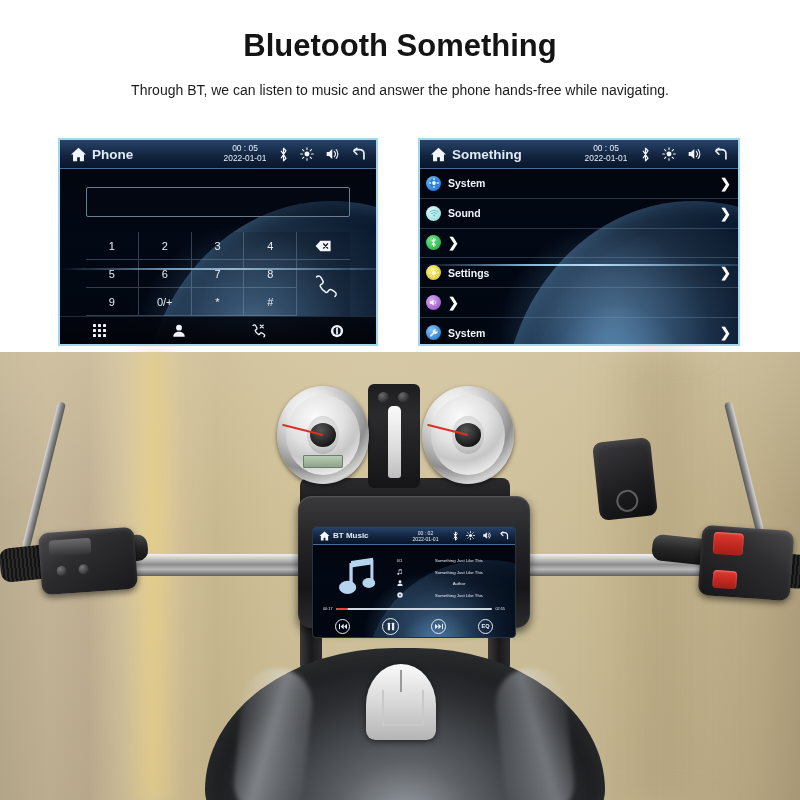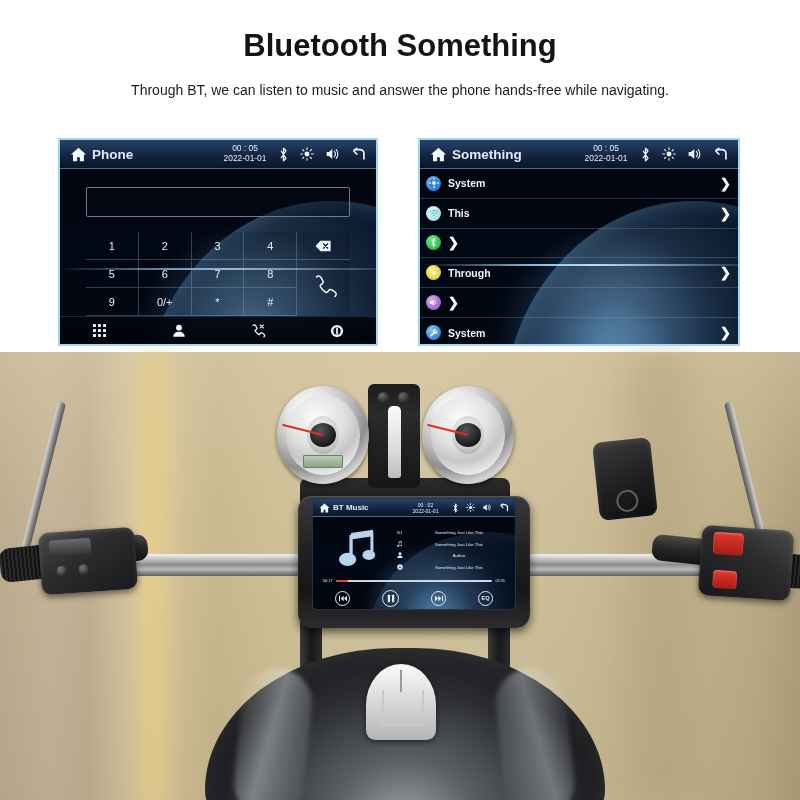--- a/index.html
+++ b/index.html
@@ -570,21 +570,21 @@
     <div class="setrow" style="height:29.8px;">
       <span class="sicon" style="background:radial-gradient(circle at 35% 30%,#ddfbfb,#8fd6da);">
         <svg width="10" height="8" viewBox="0 0 12 9">
             <g fill="none" stroke="#5fb7bd" stroke-width="1.1" stroke-linecap="round">
               <path d="M1 3.2a7.4 7.4 0 0 1 10 0"></path>
               <path d="M2.8 5.2a4.8 4.8 0 0 1 6.4 0"></path>
             </g>
             <circle cx="6" cy="7.4" r="1" fill="#5fb7bd"></circle>
           </svg>
       </span>
-      <span class="slabel" style="font-size:10.5px;">This</span>
+      <span class="slabel" style="font-size:10.5px;">Sound</span>
       <span class="chev" style="font-size:13px;">❯</span>
     </div>
 
     <div class="setrow" style="height:29.8px;">
       <span class="sicon" style="background:radial-gradient(circle at 35% 30%,#6ee58a,#17a437);">
         <svg width="7" height="11" viewBox="0 0 8 12">
             <path d="M2 3 6 9 4 11V1l2 2-4 6" stroke="#ffffff" stroke-width="1.1" fill="none" stroke-linejoin="round"></path>
           </svg>
       </span>
       <span class="chev" style="font-size:13px;">❯</span>
@@ -592,21 +592,21 @@
 
     <div class="setrow" style="height:29.8px;">
       <span class="sicon" style="background:radial-gradient(circle at 35% 30%,#fdf07a,#d7bd21);">
         <svg width="10" height="10" viewBox="0 0 12 12">
             <circle cx="6" cy="6" r="2.3" fill="#fffce0"></circle>
             <g stroke="#fffce0" stroke-width="1" stroke-linecap="round">
               <path d="M6 .6v1.6M6 9.8v1.6M.6 6h1.6M9.8 6h1.6M2.2 2.2l1.1 1.1M8.7 8.7l1.1 1.1M9.8 2.2 8.7 3.3M3.3 8.7 2.2 9.8"></path>
             </g>
           </svg>
       </span>
-      <span class="slabel" style="font-size:10.5px;">Through</span>
+      <span class="slabel" style="font-size:10.5px;">Settings</span>
       <span class="chev" style="font-size:13px;">❯</span>
     </div>
 
     <div class="setrow" style="height:29.8px;">
       <span class="sicon" style="background:radial-gradient(circle at 35% 30%,#d6a6ee,#8e4cc0);">
         <svg width="10" height="9" viewBox="0 0 12 10">
             <path d="M1 3.6h2l2.6-2.3v7.4L3 6.4H1z" fill="#fff"></path>
             <path d="M7.4 3.3a3 3 0 0 1 0 3.6" stroke="#fff" stroke-width=".9" fill="none" stroke-linecap="round"></path>
           </svg>
       </span>
@@ -620,21 +620,21 @@
           </svg>
       </span>
       <span class="slabel" style="font-size:10.5px;">System</span>
       <span class="chev" style="font-size:13px;">❯</span>
     </div>
   </div>
 </div>
 
 <div class="bezel" style="left:298px; top:496px; width:232px; height:132px;"></div>
 
-<div class="screen-frame" id="music-screen" style="left:312px; top:498px; width:204px; height:112px; border:1px solid #2a3340; border-radius:4px; z-index:9;">
+<div class="screen-frame" id="music-screen" style="left:312px; top:526px; width:204px; height:112px; border:1px solid #2a3340; border-radius:4px; z-index:9;">
   <div class="screen-bg">
     <div class="earth-arc" style="opacity:.45;"></div>
   </div>
 
   <div class="topbar" style="height:18px; padding:0 2px;">
     <div class="tb-home" style="width:18px;">
       <svg width="11" height="10" viewBox="0 0 24 22">
           <path d="M12 1 1 11h3v10h6v-6h4v6h6V11h3z" fill="#f2f7fc"></path>
         </svg>
     </div>

